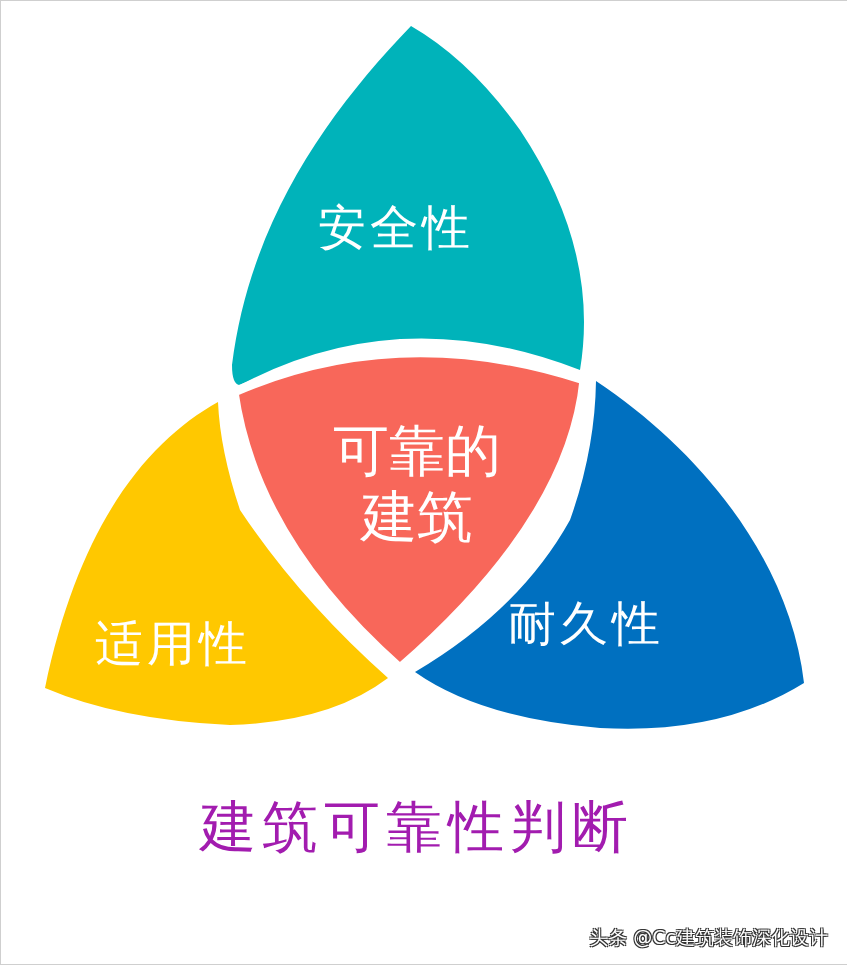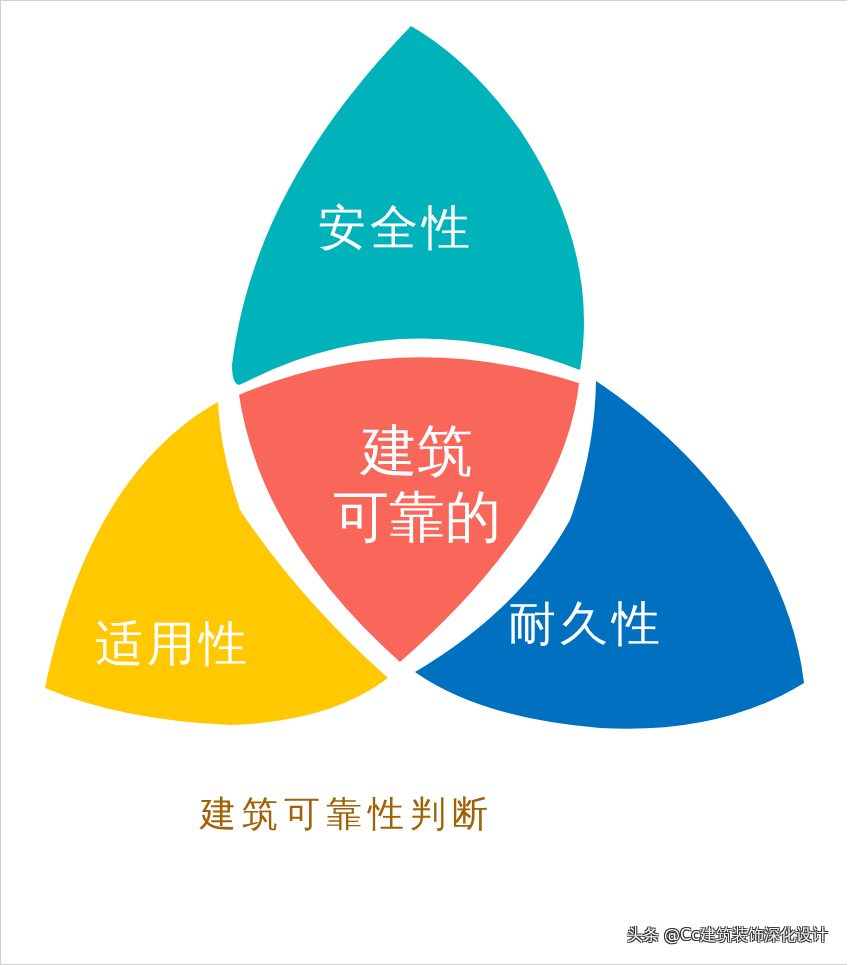--- a/index.html
+++ b/index.html
@@ -8,23 +8,23 @@
   .frame { position: absolute; left: 0; top: 0; width: 846px; height: 963px;
            border: 1px solid #cfcfcf; border-right: none; }
   svg.diagram { position: absolute; left: 0; top: 0; }
   .label { position: absolute; color: #ffffff; white-space: nowrap; text-align: center;
            font-family: "DejaVu Sans", sans-serif; }
   .petal-label { font-size: 48px; letter-spacing: 4px; }
   #label-safety { left: 318px; top: 196px; }
   #label-applicability { left: 95px; top: 612px; }
   #label-durability { left: 508px; top: 592px; text-align: center; }
   #center-label { left: 312px; top: 418px; font-size: 56px; line-height: 66px; width: 210px; }
-  #title { position: absolute; left: 200px; top: 790px; font-size: 36px; color: #a16207;
+  #title { position: absolute; left: 200px; top: 790px; font-size: 56px; color: #a21caf;
            letter-spacing: 6px; white-space: nowrap; }
-  #watermark { position: absolute; right: 20px; top: 925px; font-size: 16px; color: #ffffff;
+  #watermark { position: absolute; right: 20px; top: 925px; font-size: 19px; color: #ffffff;
                text-shadow: 1px 1px 0 #333, -1px -1px 0 #333, 1px -1px 0 #333, -1px 1px 0 #333;
                white-space: nowrap; }
 </style>
 </head>
 <body>
 
 <div class="frame"></div>
 
 <svg class="diagram" width="848" height="965" viewBox="0 0 848 965">
 
@@ -35,18 +35,18 @@
   <path d="M 596 381 C 700 450, 790 560, 804 683 Q 720 735, 600 728 Q 480 718, 415 672 Q 520 610, 570 520 Q 595 450, 596 381 Z" fill="#0070C0"></path>
 
   <path d="M 234 392 Q 400 320, 584 380 Q 570 520, 400 668 Q 255 540, 234 392 Z" fill="#F8675A" stroke="#ffffff" stroke-width="9" stroke-linejoin="round"></path>
 </svg>
 
 <div id="label-safety" class="label petal-label">安全性</div>
 <div id="label-applicability" class="label petal-label">适用性</div>
 <div id="label-durability" class="label petal-label">耐久性</div>
 
 <div id="center-label" class="label">
+  <div>可靠的</div>
   <div>建筑</div>
-  <div>可靠的</div>
 </div>
 
 <div id="title">建筑可靠性判断</div>
 <div id="watermark">头条 @Cc建筑装饰深化设计</div>
 
 </body></html>

